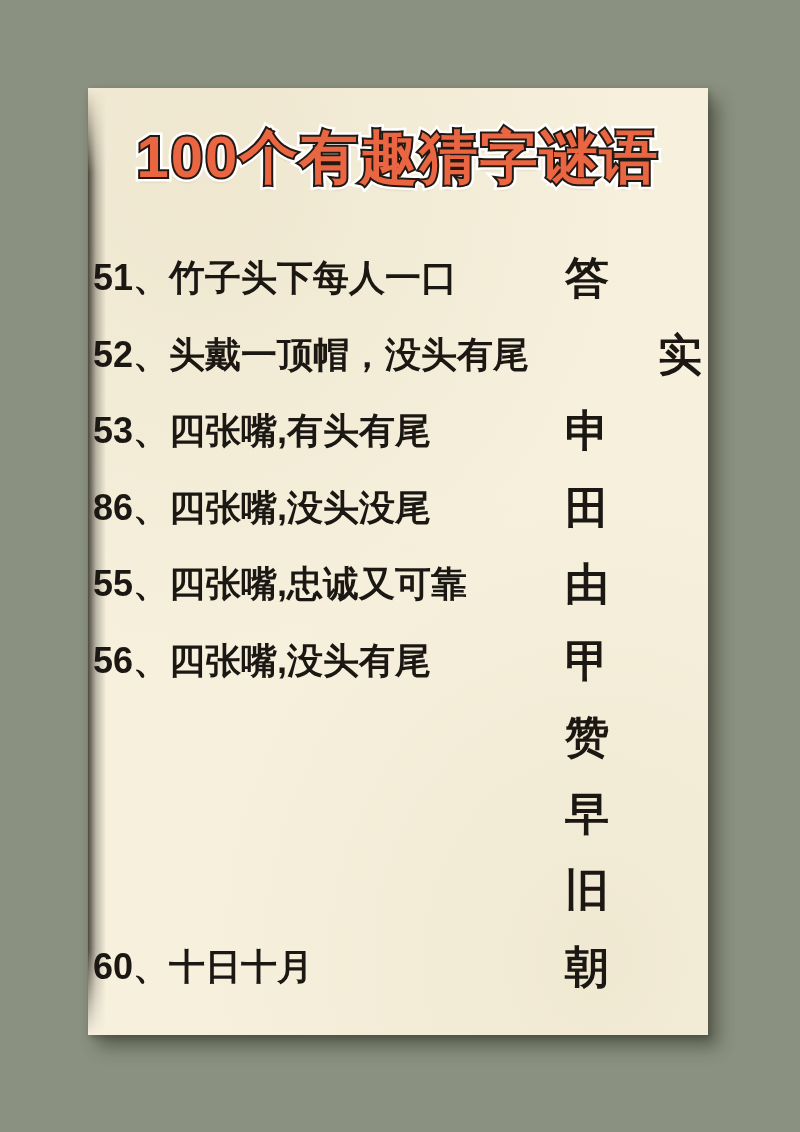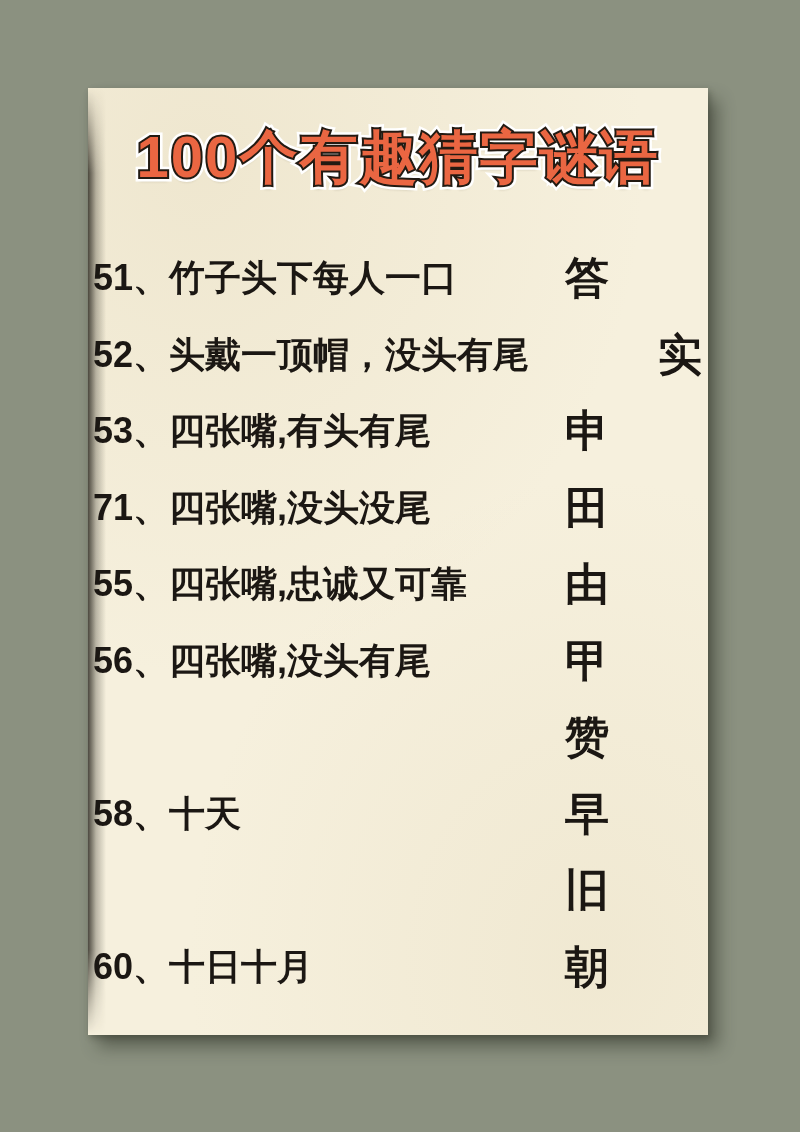--- a/index.html
+++ b/index.html
@@ -110,40 +110,39 @@
       <div class="clue"><span>52</span><span>、</span><span>头戴一顶帽，没头有尾</span></div>
       <div class="answer answer-far">实</div>
     </div>
 
     <div class="row">
       <div class="clue"><span>53</span><span>、</span><span>四张嘴,有头有尾</span></div>
       <div class="answer">申</div>
     </div>
 
     <div class="row">
-      <div class="clue"><span>71</span><span>、</span><span>四张嘴,没头没尾</span></div>
+      <div class="clue"><span>86</span><span>、</span><span>四张嘴,没头没尾</span></div>
       <div class="answer">田</div>
     </div>
 
     <div class="row">
       <div class="clue"><span>55</span><span>、</span><span>四张嘴,忠诚又可靠</span></div>
       <div class="answer">由</div>
     </div>
 
     <div class="row">
       <div class="clue"><span>56</span><span>、</span><span>四张嘴,没头有尾</span></div>
       <div class="answer">甲</div>
     </div>
 
     <div class="row">
       <div class="answer">赞</div>
     </div>
 
     <div class="row">
-      <div class="clue"><span>58</span><span>、</span><span>十天</span></div>
       <div class="answer">早</div>
     </div>
 
     <div class="row">
       <div class="answer">旧</div>
     </div>
 
     <div class="row">
       <div class="clue"><span>60</span><span>、</span><span>十日十月</span></div>
       <div class="answer">朝</div>

